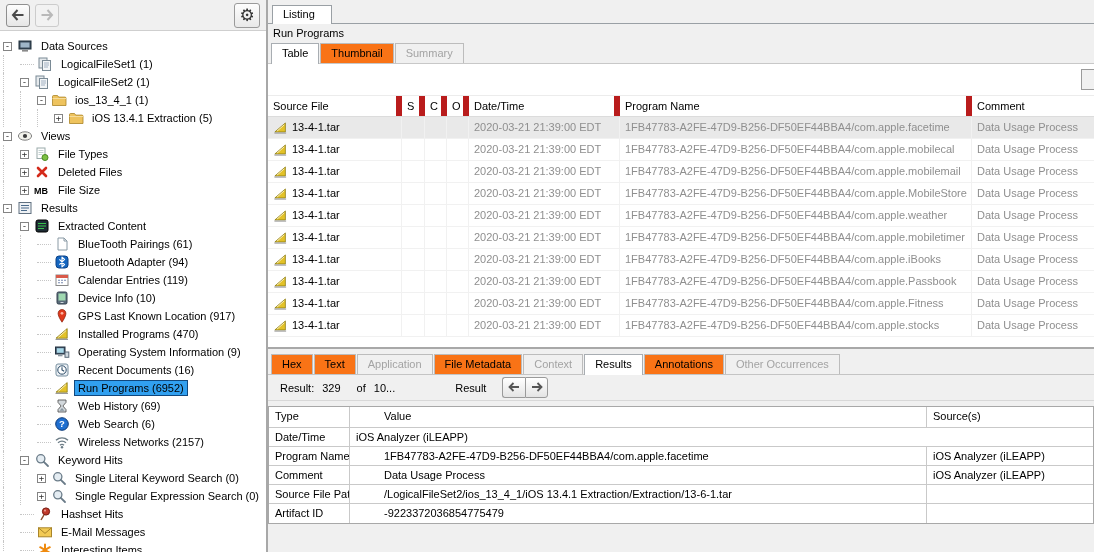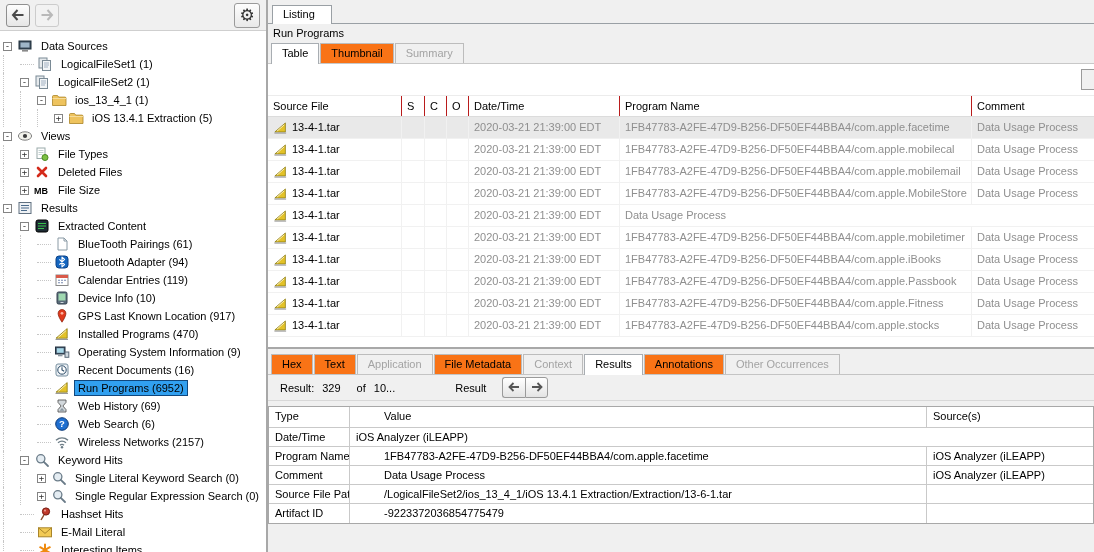--- a/index.html
+++ b/index.html
@@ -37,21 +37,21 @@
   .view-tabs { flex:none; height:23px; display:flex; align-items:flex-end; padding:2px 0 0 3px; background:#f0f0f0; }
   .tab { border:1px solid #bcbcbc; border-bottom:none; background:#f97316; padding:3px 10px 4px; margin-right:1px; position:relative; }
   .tab.active { background:#fff; z-index:2; margin-bottom:-1px; padding-bottom:5px; border-color:#a8adb2; }
   .tab.disabled { color:#a3a3a3; background:#f0f0f0; }
   .content { flex:1; min-height:0; background:#fff; border-top:1px solid #c8c8c8; position:relative; display:flex; flex-direction:column; }
   .table-topbar { height:31px; flex:none; position:relative; }
   .colchooser { position:absolute; right:0; top:5px; width:13px; height:21px; border:1px solid #9a9a9a; border-right:none; background:#f0f0f0; }
 
   .grid { width:100%; }
   .grid-header { display:flex; height:22px; border-top:1px solid #ececec; border-bottom:1px solid #dcdcdc; background:#fff; }
-  .gh { padding:4px 5px 0; border-right:1px solid #b91c1c; white-space:nowrap; overflow:hidden; flex:none; }
+  .gh { padding:4px 5px 0; border-right:6px solid #b91c1c; white-space:nowrap; overflow:hidden; flex:none; }
   .grow { display:flex; height:22px; border-bottom:1px solid #f1f1f1; background:#fff; }
   .grow.selected { background:#e9e9e9; }
   .gc { padding:4px 5px 0; border-right:1px solid #f1f1f1; white-space:nowrap; overflow:hidden; flex:none; display:flex; align-items:flex-start; }
   .gc .ticon { margin-right:4px; width:15px; height:14px; }
   .muted { color:#8f8f8f; }
   .c0 { width:134px; } .c1 { width:23px; } .c2 { width:22px; } .c3 { width:22px; }
   .c4 { width:151px; } .c5 { width:352px; } .c6 { flex:1 1 auto; border-right:none; }
 
   
   .bottom { flex:none; height:205px; background:#f0f0f0; border-top:2px solid #a8a8a8; display:flex; flex-direction:column; }
@@ -422,21 +422,21 @@
         </div>
         <div class="tree-row">
           <span class="indent"></span>
           <span class="lead"></span>
           <span class="ticon">
             <svg width="16" height="16" viewBox="0 0 16 16">
               <rect x="1.5" y="3.8" width="13" height="9" fill="#f2ca55" stroke="#a9852a"></rect>
               <path d="M1.5 3.8 L8 9.4 L14.5 3.8" fill="none" stroke="#a9852a"></path>
             </svg>
           </span>
-          <span class="tlabel">E-Mail Literal</span>
+          <span class="tlabel">E-Mail Messages</span>
         </div>
         <div class="tree-row">
           <span class="indent"></span>
           <span class="lead"></span>
           <span class="ticon">
             <svg width="16" height="16" viewBox="0 0 16 16">
               <path d="M8 2.5v11M3.2 5.2l9.6 5.6M12.8 5.2L3.2 10.8" stroke="#ef8a0e" stroke-width="2" stroke-linecap="round"></path>
             </svg>
           </span>
           <span class="tlabel">Interesting Items</span>
@@ -555,20 +555,21 @@
                     <path d="M4.2 11.4 L12 4.6" stroke="#fff" stroke-width="0.9" opacity="0.8"></path>
                     <path d="M1.5 13.4 H14" stroke="#9a9a9a" stroke-width="1.2"></path>
                   </svg>
                 </span>
                 <span>13-4-1.tar</span>
               </span>
               <span class="gc c1"></span>
               <span class="gc c2"></span>
               <span class="gc c3"></span>
               <span class="gc c4 muted">2020-03-21 21:39:00 EDT</span>
+              <span class="gc c5 muted">1FB47783-A2FE-47D9-B256-DF50EF44BBA4/com.apple.weather</span>
               <span class="gc c6 muted">Data Usage Process</span>
             </div>
             <div class="grow">
               <span class="gc c0">
                 <span class="ticon">
                   <svg width="16" height="16" viewBox="0 0 16 16">
                     <path d="M2 12.2 L13.2 2.6 L13.2 12.2 Z" fill="#e3c229" stroke="#8a7a10" stroke-width="0.8"></path>
                     <path d="M4.2 11.4 L12 4.6" stroke="#fff" stroke-width="0.9" opacity="0.8"></path>
                     <path d="M1.5 13.4 H14" stroke="#9a9a9a" stroke-width="1.2"></path>
                   </svg>

